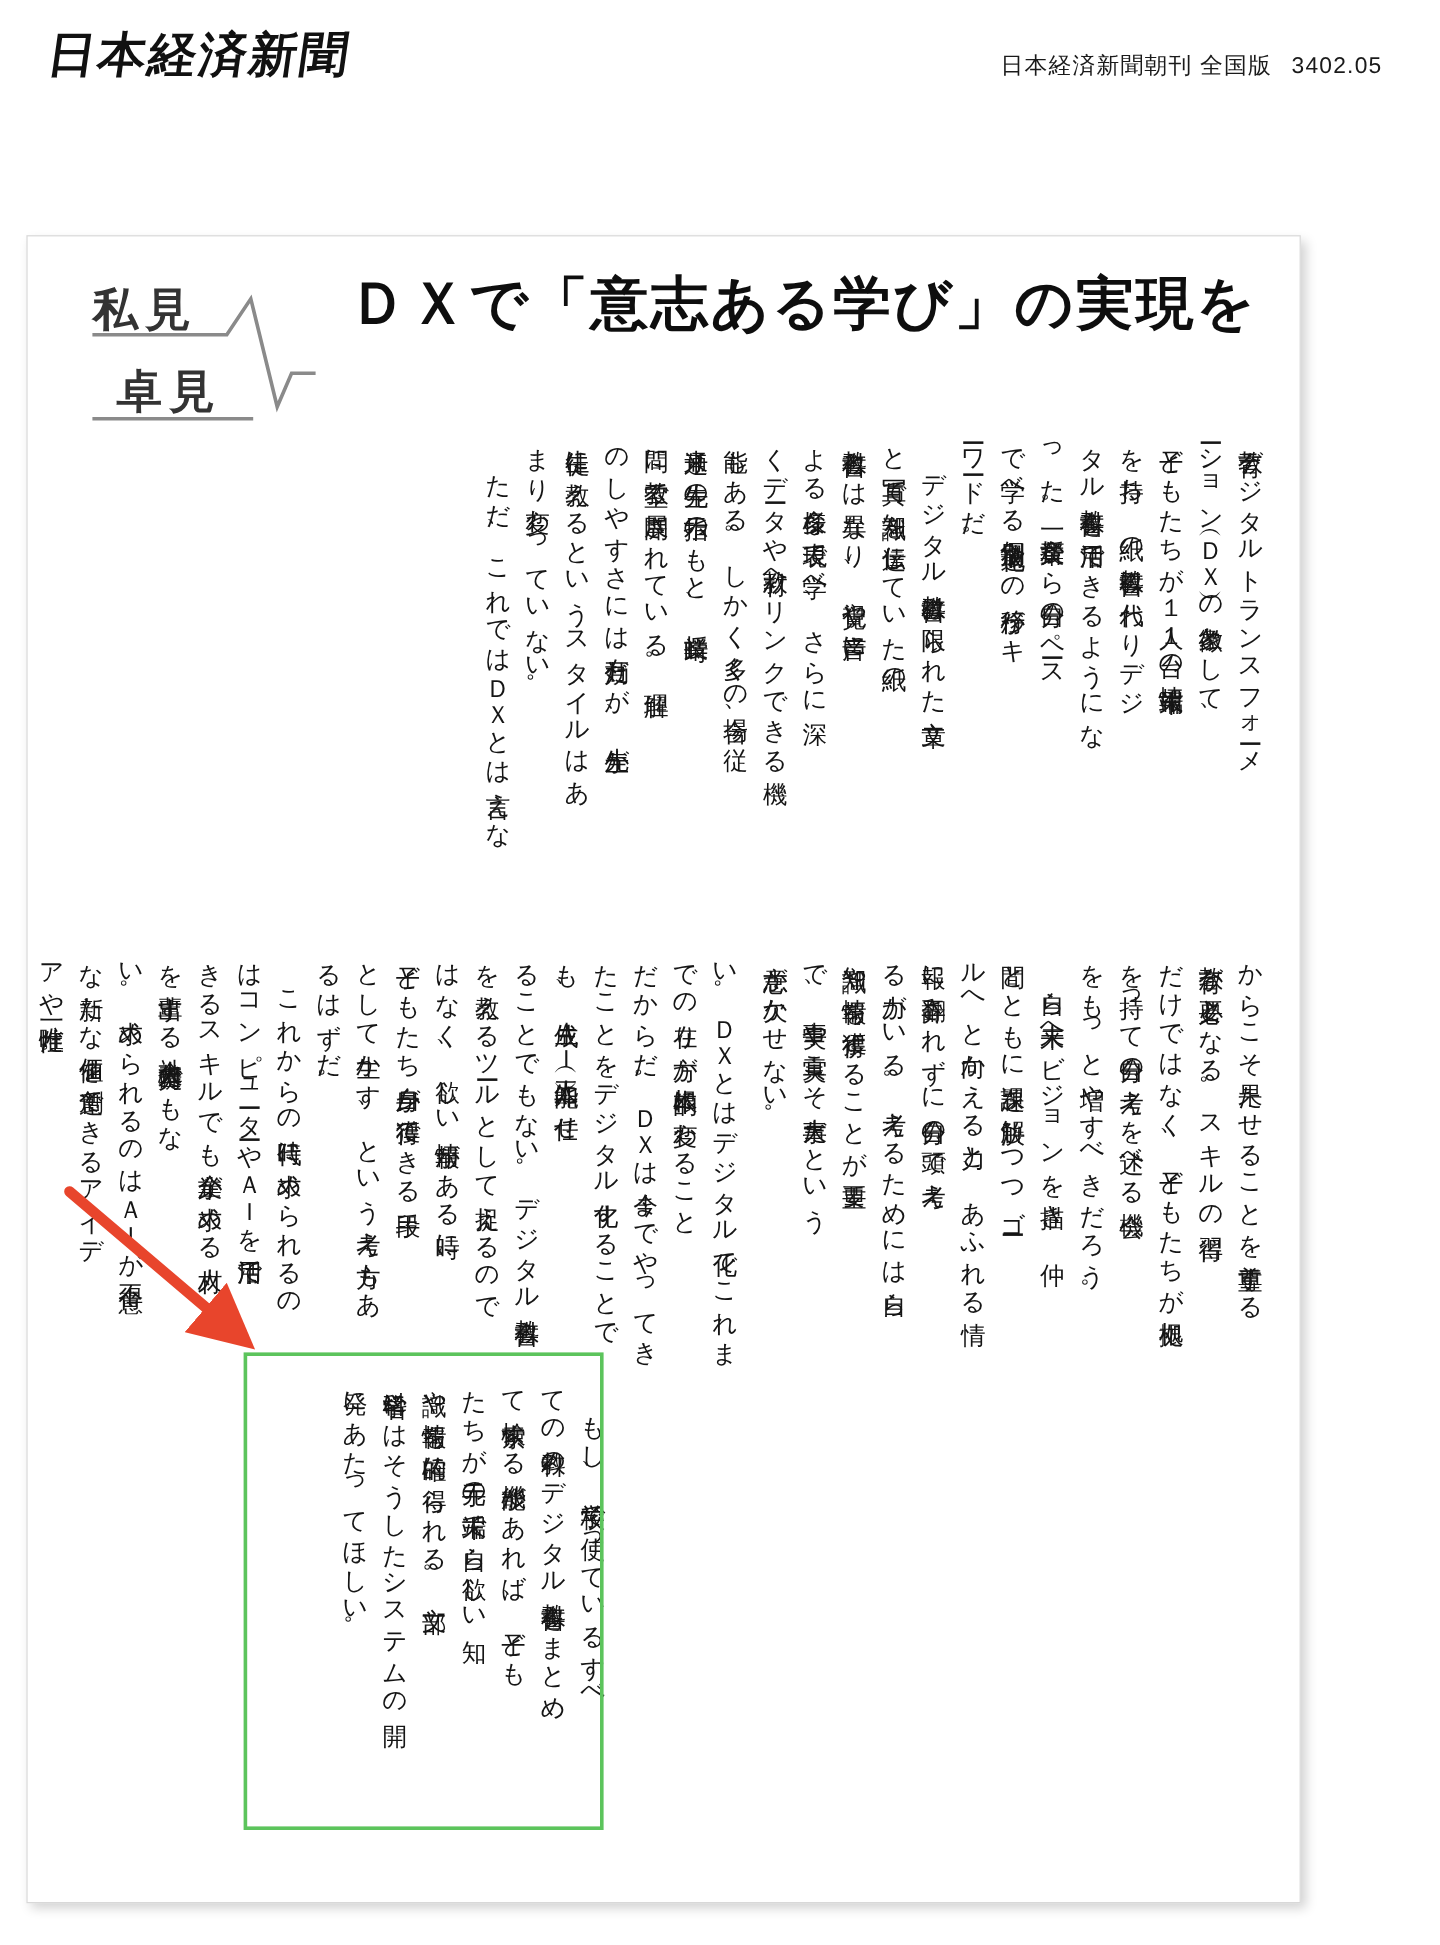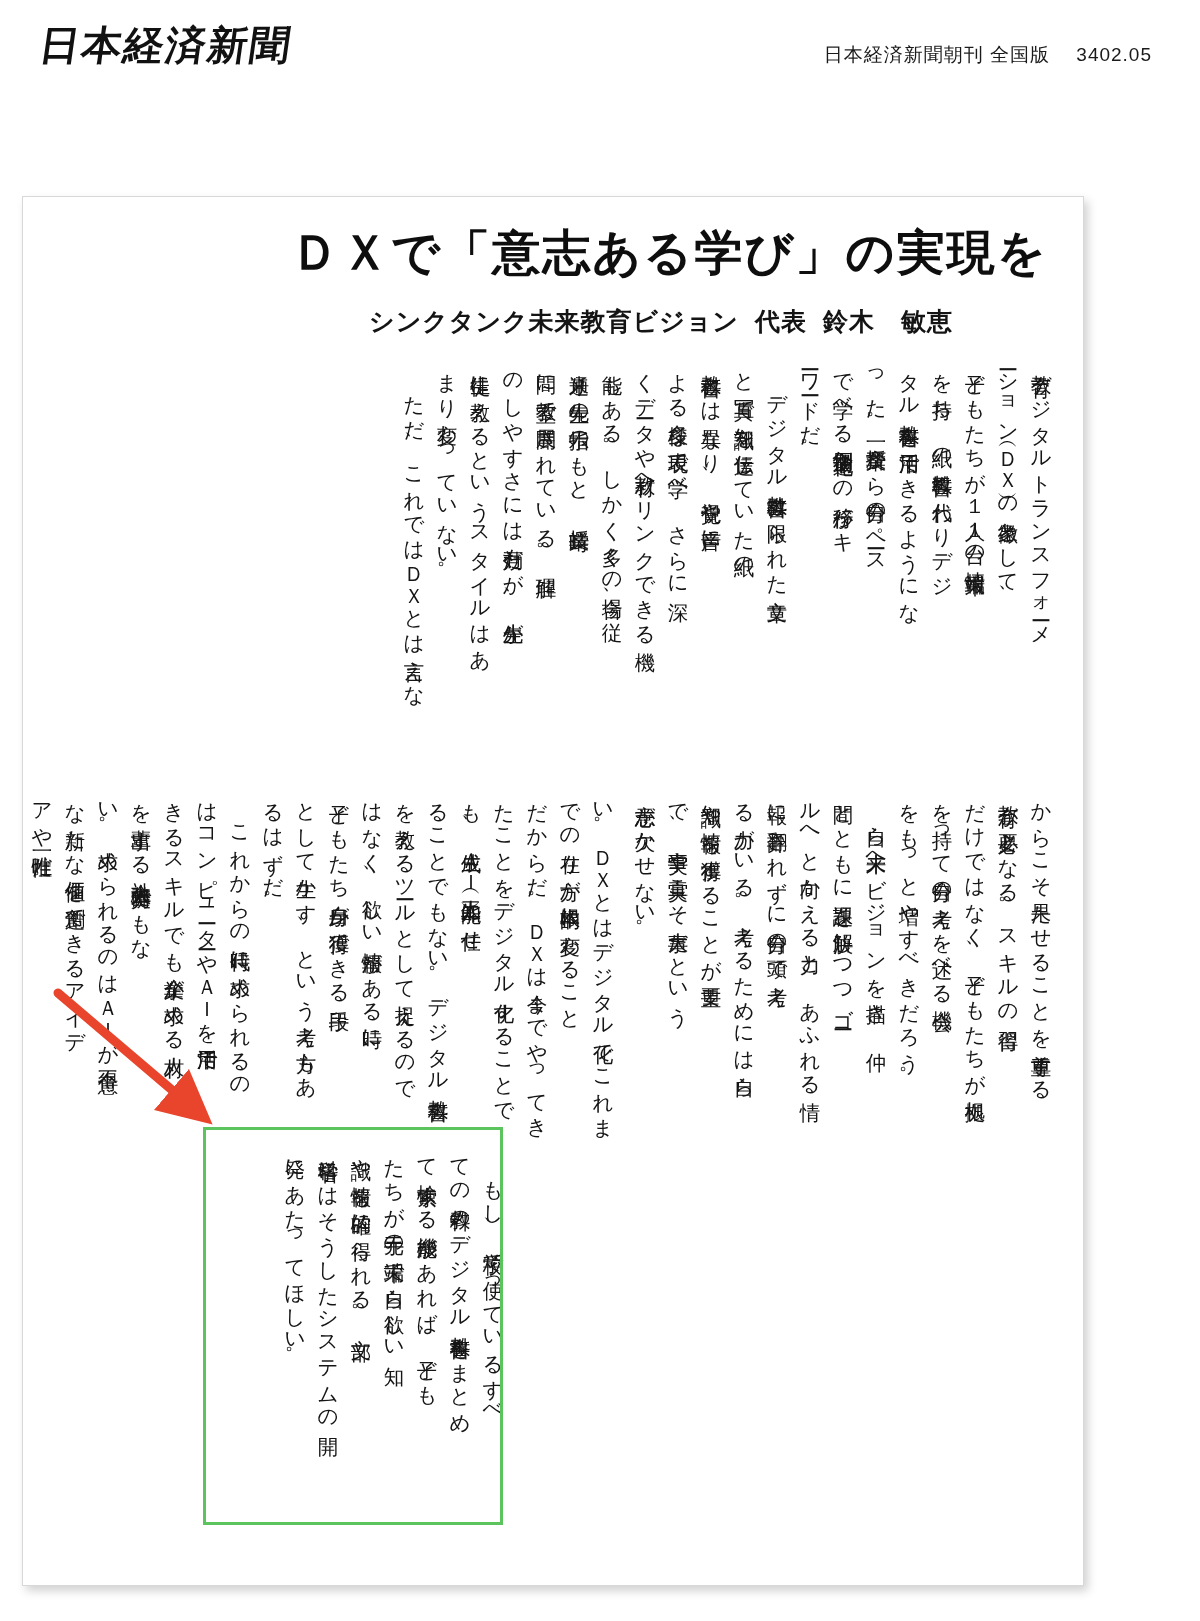--- a/index.html
+++ b/index.html
@@ -38,21 +38,21 @@
   }
   .masthead-meta {
     position: absolute;
     right: 8px;
     top: 24px;
     font-size: 19px;
     color: #1a1a1a;
     white-space: nowrap;
     letter-spacing: 1px;
   }
-  .masthead-meta span { margin-left: 20px; }
+  .masthead-meta span { margin-left: 10px; }
 
   
   .page {
     position: absolute;
     left: 22px;
     top: 196px;
     width: 1060px;
     height: 1388px;
     background: #fff;
     border: 1px solid #d8d8d8;
@@ -171,26 +171,31 @@
 <div class="masthead">
   <div class="masthead-logo">日本経済新聞</div>
   <div class="masthead-meta">
     <span>日本経済新聞朝刊 全国版</span>
     <span>3402.05</span>
   </div>
 </div>
 
 <div class="page">
 
+  <div class="kanban">
+    <svg class="kanban-line" viewBox="0 0 200 130">
+      <path d="M6 52 L118 52 L138 22 L160 112 L172 84 L192 84" fill="none" stroke="#8a8a8a" stroke-width="3"></path>
+      <path d="M6 122 L140 122" fill="none" stroke="#8a8a8a" stroke-width="3"></path>
+    </svg>
+    <div class="kanban-word w1">私見</div>
+    <div class="kanban-word w2">卓見</div>
+  </div>
 
   <div class="headline">ＤＸで「意志ある学び」の実現を</div>
 
-  <div class="byline">
-    <span>シンクタンク未来教育ビジョン</span><span class="gap"></span><span>代表</span><span class="gap"></span><span>鈴木　敏恵</span>
-  </div>
 
   <div class="body-area">
 
     <div class="col-block" id="block-right">
       <div class="vcol" style="height:410px">教育デジタルトランスフォーメ</div>
       <div class="vcol" style="height:410px">ーション（ＤＸ）の象徴として、</div>
       <div class="vcol" style="height:410px">子どもたちが１人１台の情報端末</div>
       <div class="vcol" style="height:410px">を持ち、紙の教科書に代わりデジ</div>
       <div class="vcol" style="height:410px">タル教科書を活用できるようにな</div>
       <div class="vcol" style="height:410px">った。一斉授業から自分のペース</div>

